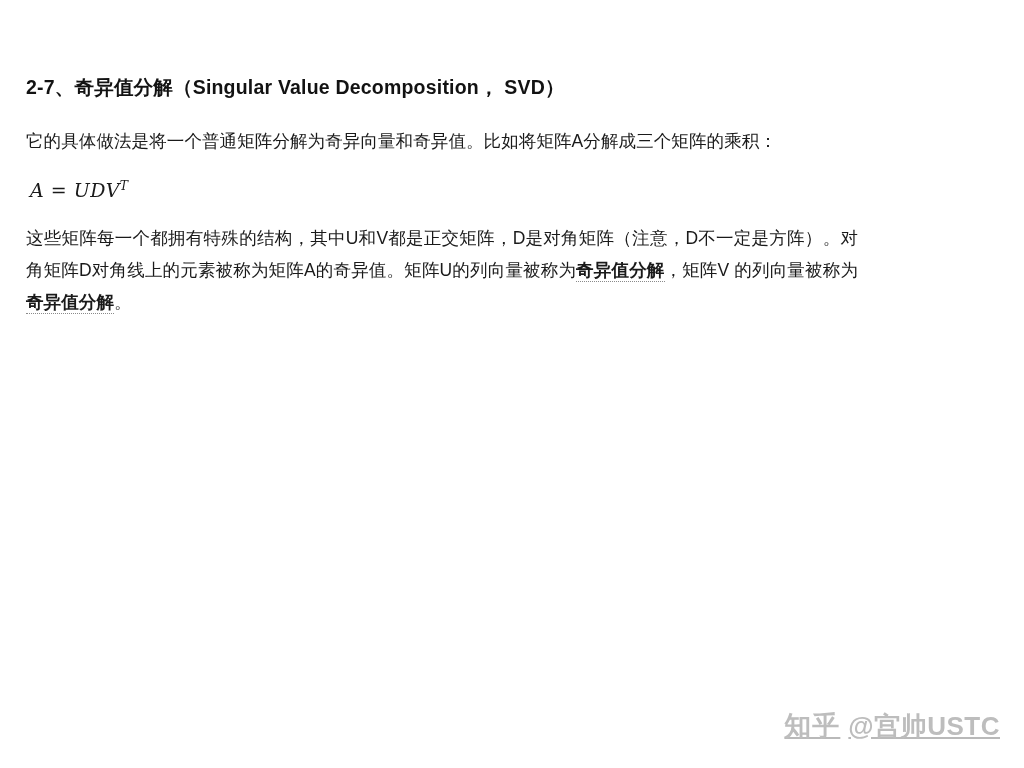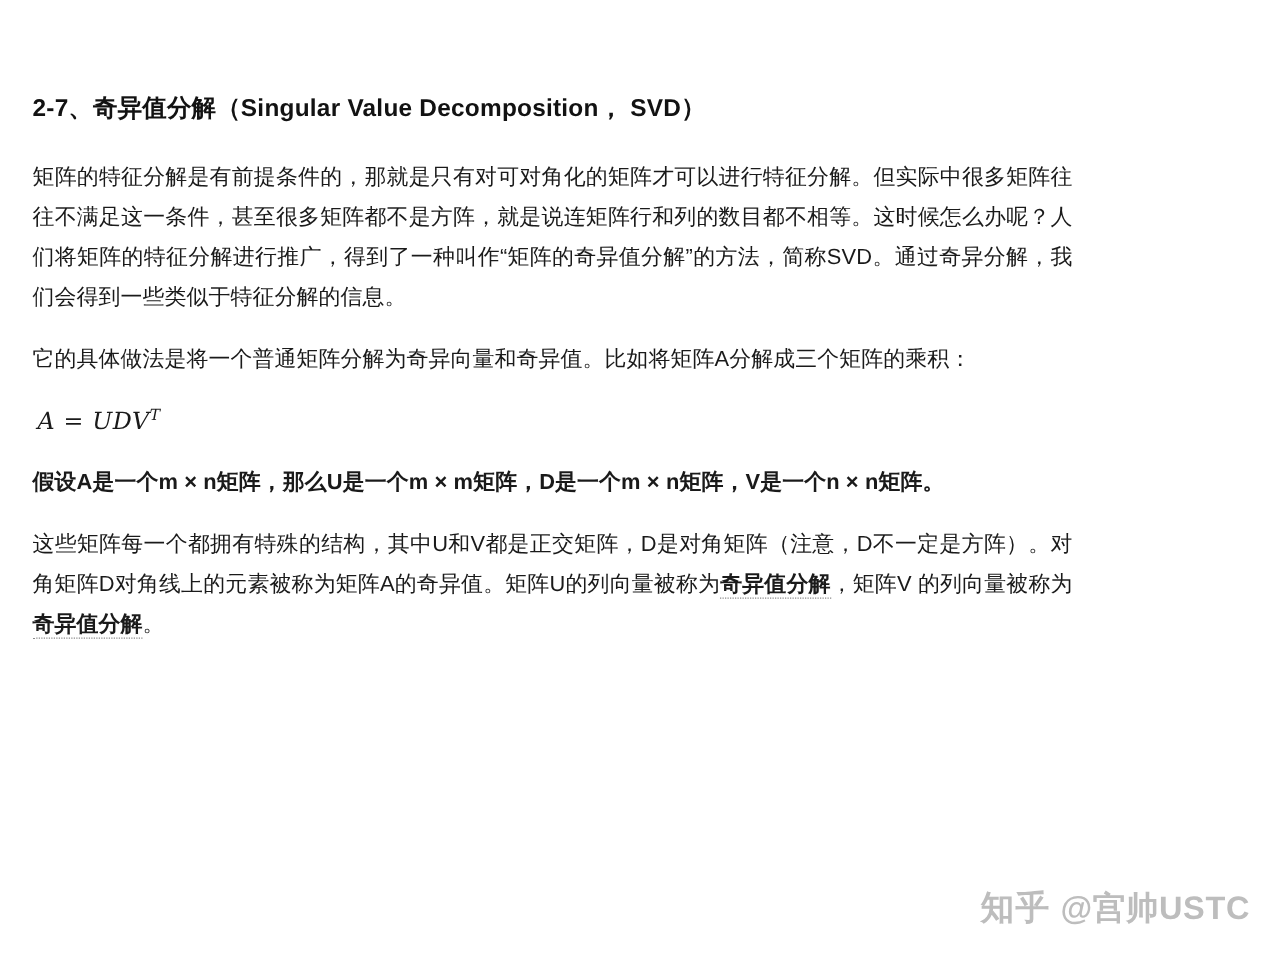--- a/index.html
+++ b/index.html
@@ -65,20 +65,21 @@
   }
   .watermark {
     position: absolute;
     right: 24px;
     bottom: 24px;
     display: flex;
     align-items: center;
     gap: 8px;
     color: #b9b9b9;
     user-select: none;
+    text-decoration: underline;
   }
   .watermark .zh-logo {
     font-size: 27px;
     font-weight: bold;
     letter-spacing: 1px;
     color: #bdbdbd;
   }
   .watermark .zh-user {
     font-size: 26px;
     font-weight: bold;
@@ -87,29 +88,27 @@
     text-align: right;
   }
 </style>
 </head>
 <body>
 
 <div class="page">
 
   <h1 class="article-title">2-7、奇异值分解（Singular Value Decomposition， SVD）</h1>
 
-  <p class="para">矩阵的特征分解是有前提条件的，那就是只有对可对角化的矩阵才可以进行特征分解。但实际中很多矩阵往往不满足这一条件，甚至很多矩阵都不是方阵，就是说连矩阵行和列的数目都不相等。这时候怎么办呢？人们将矩阵的特征分解进行推广，得到了一种叫作“矩阵的奇异值分解”的方法，简称SVD。通过奇异分解，我们会得到一些类似于特征分解的信息。</p>
 
   <p class="para tight">它的具体做法是将一个普通矩阵分解为奇异向量和奇异值。比如将矩阵A分解成三个矩阵的乘积：</p>
 
   <div class="formula">
     <span>A = UDV</span><sup>T</sup>
   </div>
 
-  <p class="para b">假设A是一个m × n矩阵，那么U是一个m × m矩阵，D是一个m × n矩阵，V是一个n × n矩阵。</p>
 
   <p class="para">
     <span>这些矩阵每一个都拥有特殊的结构，其中U和V都是正交矩阵，D是对角矩阵（注意，D不一定是方阵）。对角矩阵D对角线上的元素被称为矩阵A的奇异值。矩阵U的列向量被称为</span><span class="b underline-dotted">奇异值分解</span><span>，矩阵V 的列向量被称为</span><span class="b underline-dotted">奇异值分解</span><span>。</span>
   </p>
 
 
 </div>
 
 <div class="watermark">
   <span class="zh-logo">知乎</span>

